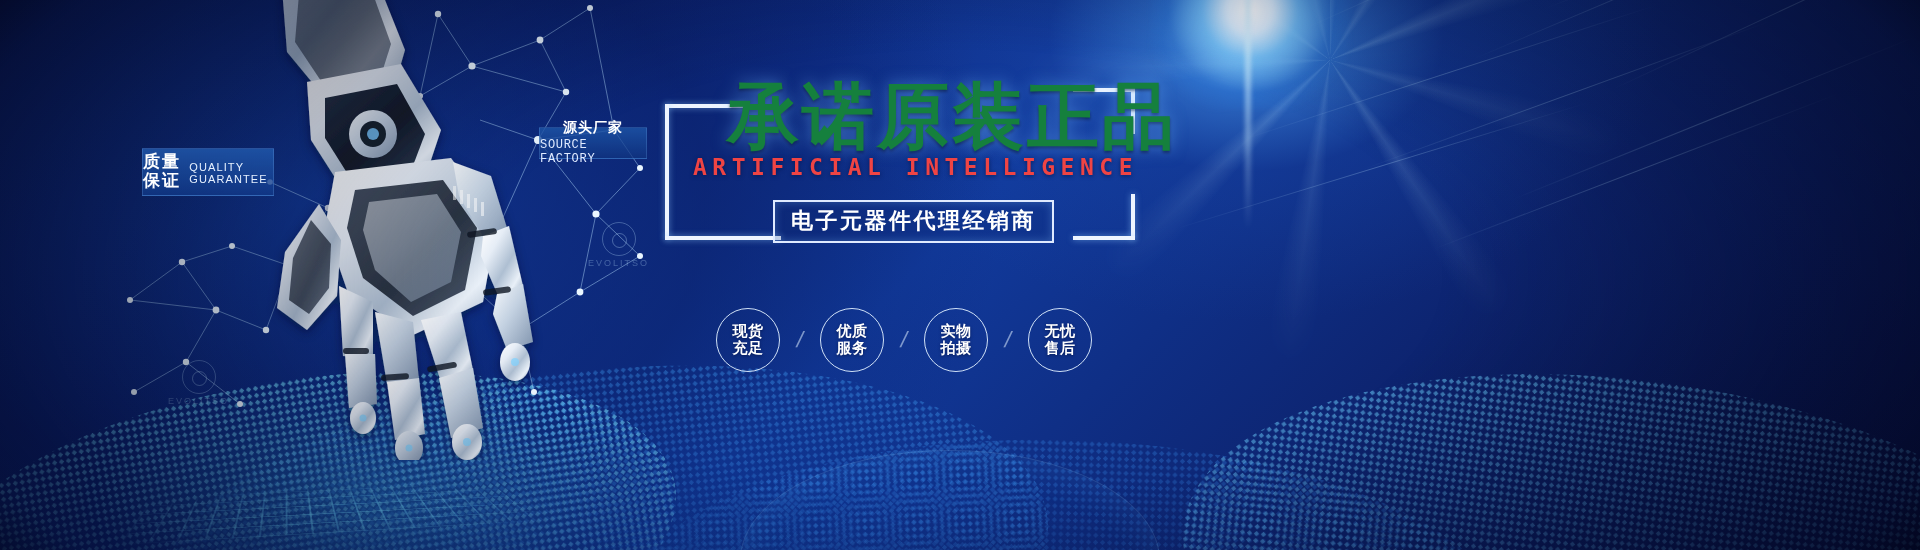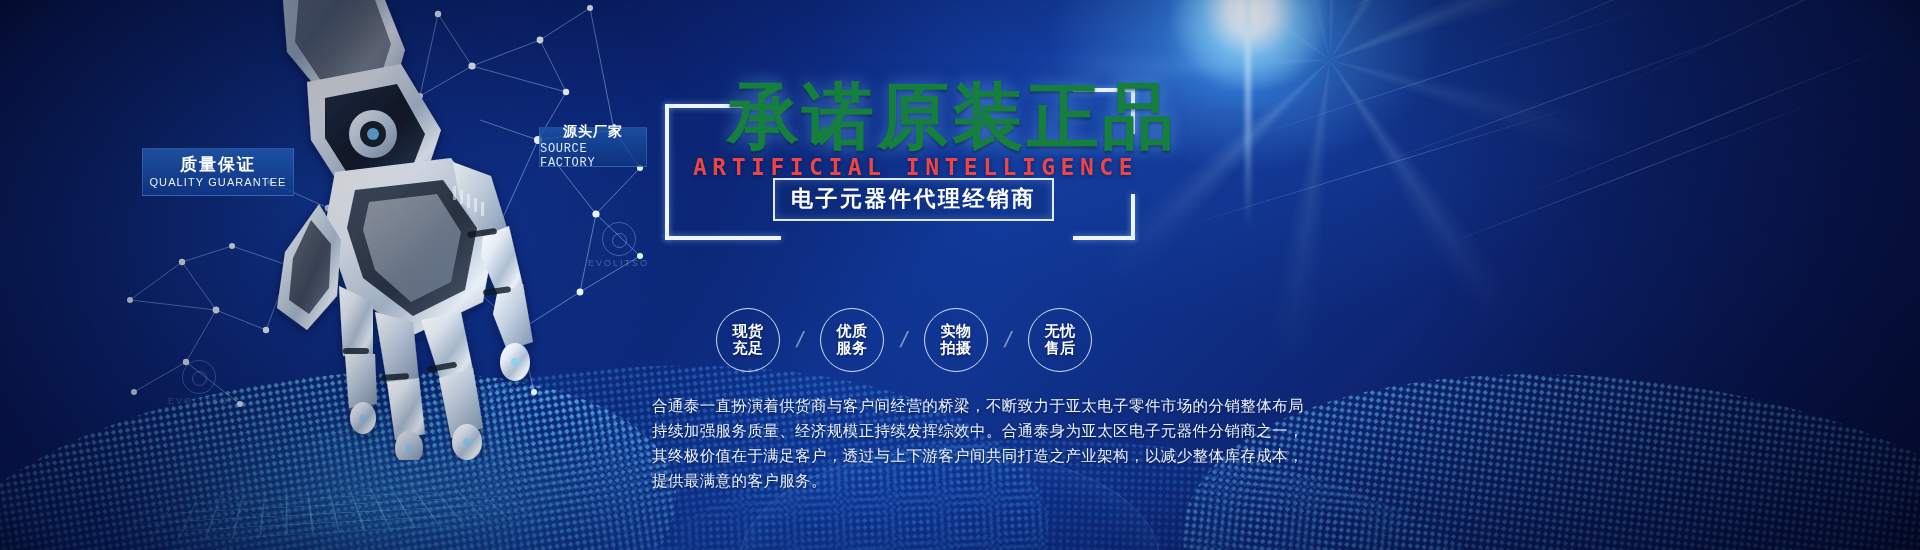--- a/index.html
+++ b/index.html
@@ -129,32 +129,32 @@
   }
   .wmark .ring:before{
     content:"";position:absolute;left:50%;top:50%;width:13px;height:13px;
     margin:-6.5px 0 0 -6.5px;border:1.5px solid rgba(190,225,255,.34);border-radius:50%;
   }
   .wm1{left:588px;top:222px;}
   .wm2{left:168px;top:360px;}
 
   
   .badge-left{
-    position:absolute;left:142px;top:148px;width:152px;height:48px;
+    position:absolute;left:142px;top:148px;width:132px;height:48px;
     background:linear-gradient(180deg, rgba(34,92,176,.78), rgba(18,58,138,.72));
     border:1px solid rgba(130,190,255,.22);
-    display:flex;flex-direction:column;align-items:center;justify-content:center;
+    display:flex;flex-direction:row;align-items:center;justify-content:center;
     color:#fff;
   }
   .badge-left .cn{font-size:17px;font-weight:700;letter-spacing:2px;line-height:1.1;}
   .badge-left .en{font-size:11px;letter-spacing:1.1px;margin-top:2px;color:#e6f1ff;}
 
   
   .badge-src{
-    position:absolute;left:539px;top:127px;width:108px;height:40px;
+    position:absolute;left:539px;top:127px;width:108px;height:32px;
     background:linear-gradient(180deg, rgba(30,86,168,.80), rgba(16,52,128,.74));
     border:1px solid rgba(130,190,255,.20);
     display:flex;flex-direction:column;align-items:center;justify-content:center;
     color:#fff;
   }
   .badge-src .cn{font-size:14px;font-weight:700;letter-spacing:1px;line-height:1.1;}
   .badge-src .en{font-size:12px;letter-spacing:.7px;margin-top:2px;color:#dfeaff;font-family:Liberation Mono, monospace;}
 
   
   .headline-wrap{position:absolute;left:665px;top:78px;width:470px;height:180px;}
@@ -178,21 +178,21 @@
     text-shadow:0 0 16px rgba(110,180,255,.55), 0 2px 3px rgba(0,10,40,.6);
   }
   .h-en{
     position:absolute;left:28px;top:76px;
     font-size:23px;font-weight:700;color:#ef4444;
     letter-spacing:5.5px;white-space:nowrap;
     font-family:"DejaVu Sans Mono","Liberation Mono",monospace;
     text-shadow:0 1px 4px rgba(0,20,70,.7);
   }
   .h-sub{
-    position:absolute;left:108px;top:100px;
+    position:absolute;left:108px;top:122px;
     padding:6px 16px 8px;
     border:2px solid #dfeaff;
     color:#ffffff;font-size:22px;font-weight:700;letter-spacing:2.5px;
     white-space:nowrap;line-height:1.15;
     background:rgba(10,32,96,.18);
     box-shadow:0 0 10px rgba(140,195,255,.30) inset;
   }
 
   
   .features{position:absolute;left:716px;top:308px;display:flex;align-items:center;gap:0;}
@@ -460,20 +460,14 @@
         <span>实物</span>
         <span>拍摄</span>
       </div>
       <div class="feat-sep">/</div>
       <div class="feat">
         <span>无忧</span>
         <span>售后</span>
       </div>
     </div>
 
-  <div class="para">
-    <p>合通泰一直扮演着供货商与客户间经营的桥梁，不断致力于亚太电子零件市场的分销整体布局</p>
-    <p>持续加强服务质量、经济规模正持续发挥综效中。合通泰身为亚太区电子元器件分销商之一，</p>
-    <p>其终极价值在于满足客户，透过与上下游客户间共同打造之产业架构，以减少整体库存成本，</p>
-    <p>提供最满意的客户服务。</p>
-  </div>
 
 </div>
 
 </body></html>

